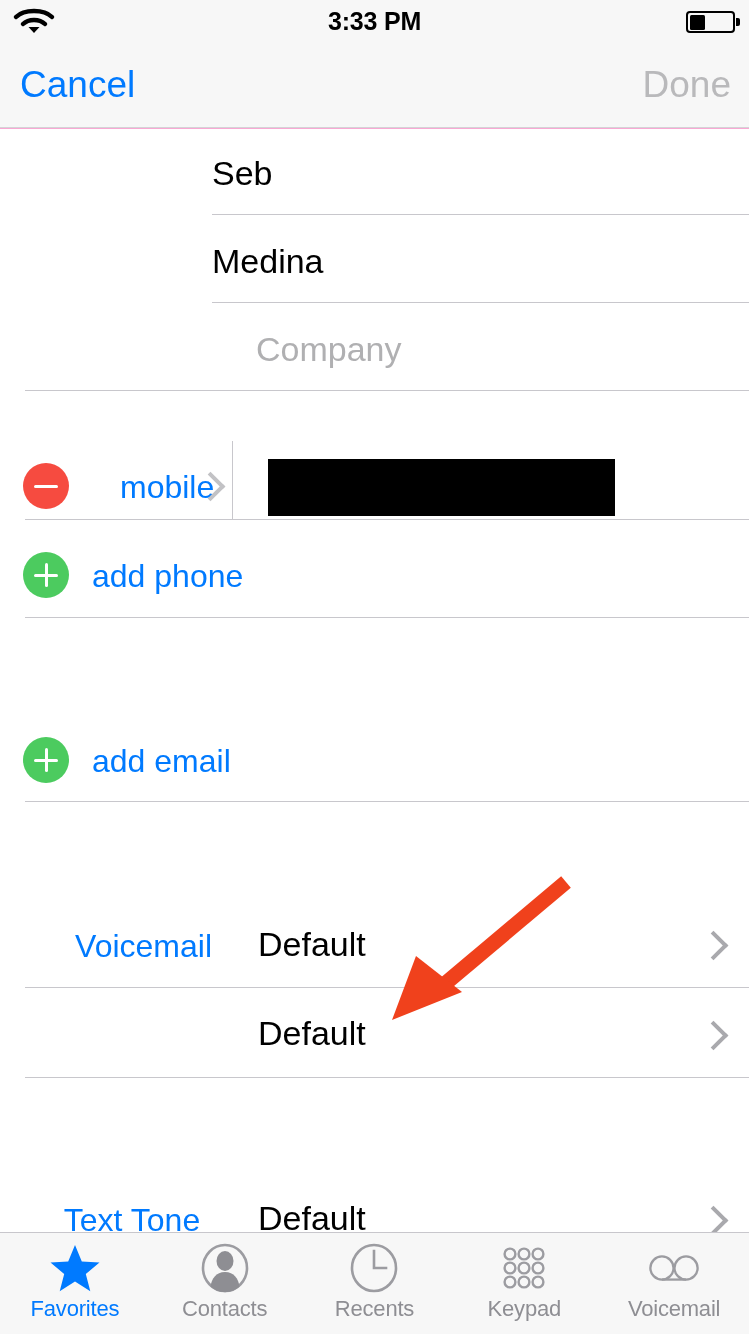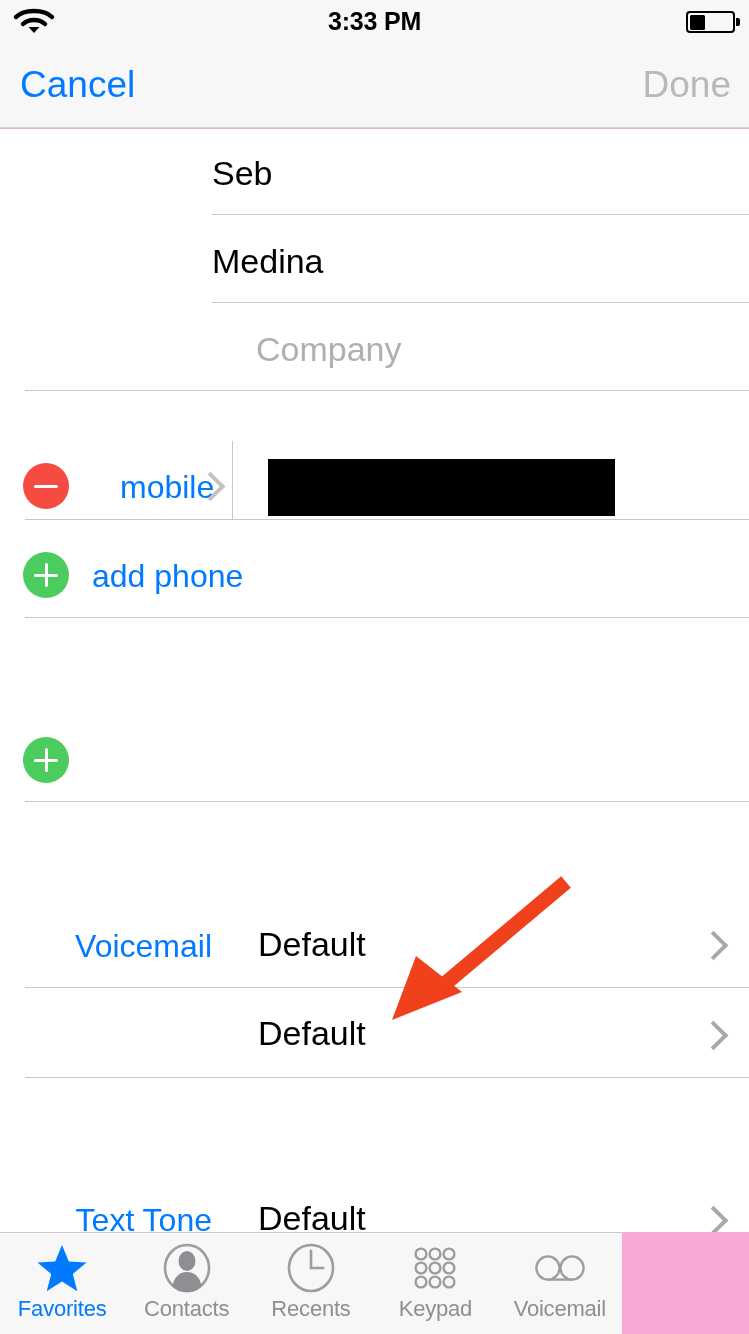--- a/index.html
+++ b/index.html
@@ -293,21 +293,21 @@
     position: absolute;
     left: 370px; top: 870px;
     width: 230px; height: 165px;
     pointer-events: none;
   }
 
   
   .tabbar {
     position: absolute;
     left: 0; bottom: 0;
-    width: 622px; height: 102px;
+    width: 749px; height: 102px;
     background: #f7f7f7;
     border-top: 1px solid #c8c7cc;
     box-sizing: border-box;
     display: flex;
   }
   .tab {
     flex: 1 1 0;
     display: flex;
     flex-direction: column;
     align-items: center;
@@ -376,32 +376,33 @@
       <span class="bar h"></span>
       <span class="bar v"></span>
     </div>
     <div class="row-label-blue" style="left:92px; top:429px;">add phone</div>
     <div class="hairline" style="left:25px; top:488px; width:724px;"></div>
 
     <div class="circ-btn plus" style="left:23px; top:608px;">
       <span class="bar h"></span>
       <span class="bar v"></span>
     </div>
+    <div class="row-label-blue" style="left:92px; top:614px;">add email</div>
     <div class="hairline" style="left:25px; top:672px; width:724px;"></div>
 
     <div class="set-label" style="left:52px; top:799px;">Voicemail</div>
     <div class="set-value" style="top:796px;">Default</div>
     <div class="chev dark" style="left:703px; top:806px;"></div>
     <div class="hairline" style="left:25px; top:858px; width:724px;"></div>
 
     <div class="set-value" style="top:885px;">Default</div>
     <div class="chev dark" style="left:703px; top:896px;"></div>
     <div class="hairline" style="left:25px; top:948px; width:724px;"></div>
 
-    <div class="set-label" style="left:52px; top:1073px;">Text Tone</div>
+    <div class="set-label" style="left:52px; top:1073px;text-align:center;">Text Tone</div>
     <div class="set-value" style="top:1070px;">Default</div>
     <div class="chev dark" style="left:703px; top:1081px;"></div>
   </div>
 
   <svg class="arrow-svg" viewBox="0 0 230 165">
     <g id="arrow-group">
       <line x1="196" y1="12" x2="70" y2="118" stroke="#f0411c" stroke-width="15" stroke-linecap="butt"></line>
       <polygon points="22,150 46,86 92,122" fill="#f0411c"></polygon>
     </g>
   </svg>

